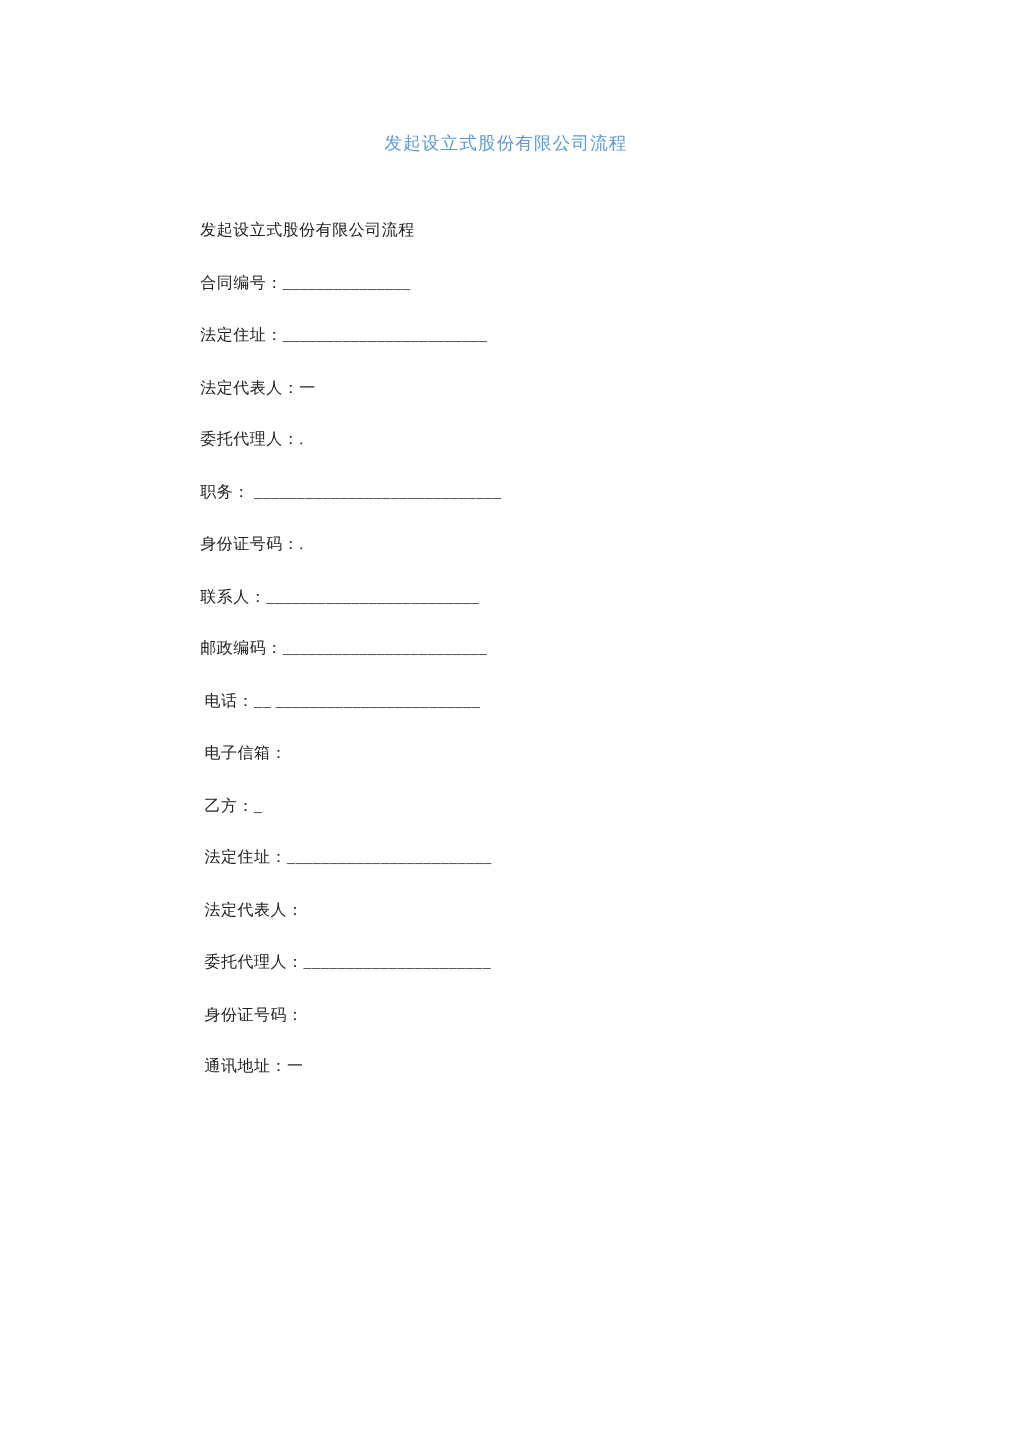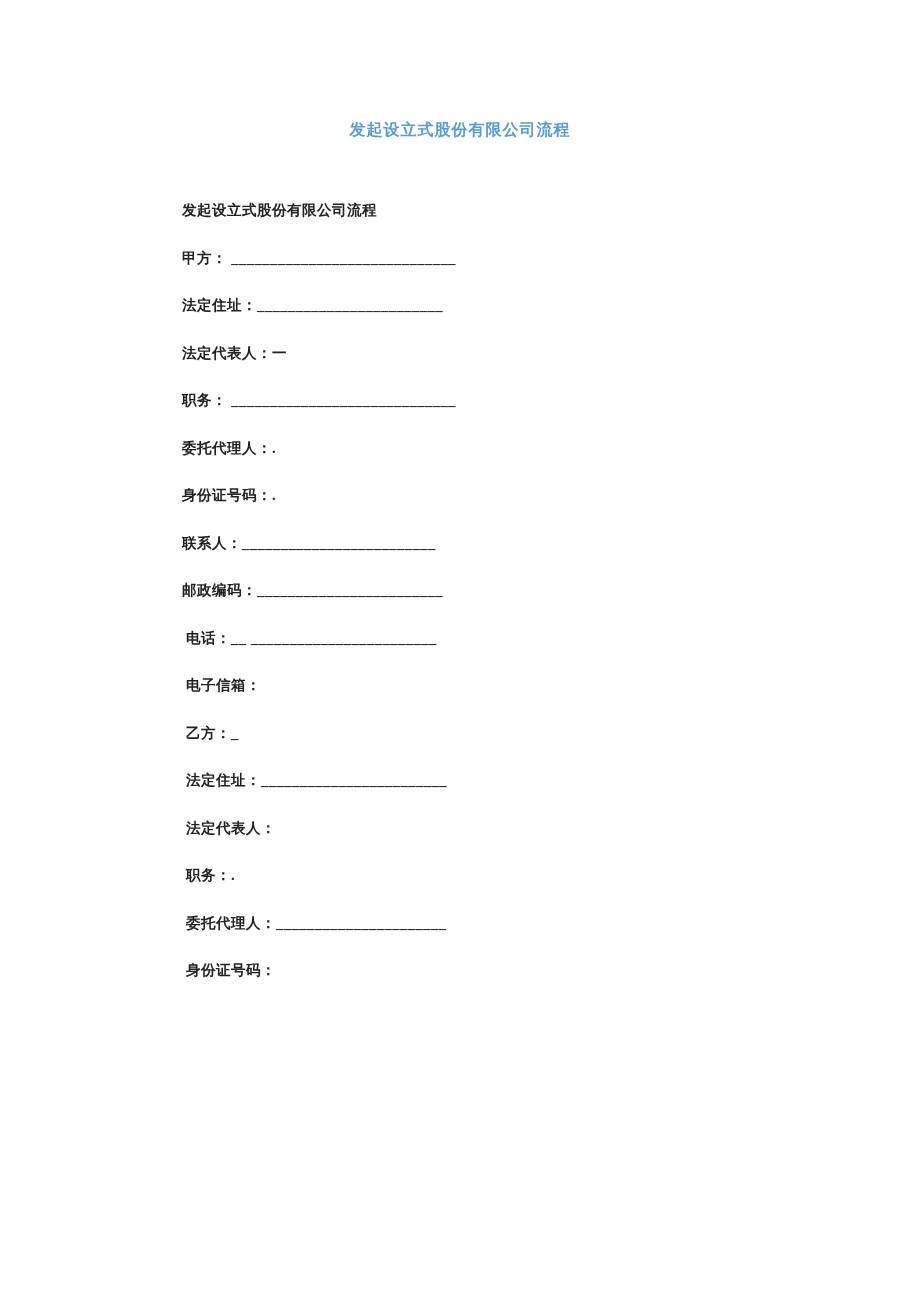--- a/index.html
+++ b/index.html
@@ -9,21 +9,20 @@
     background: #ffffff;
     font-family: "SimSun", "宋体", serif;
   }
   .page {
     width: 920px;
     min-height: 1301px;
     box-sizing: border-box;
     padding-top: 120px;
     padding-left: 182px;
     padding-right: 120px;
-    font-weight: bold;
   }
   .title {
     text-align: center;
     color: #5b9bd5;
     font-size: 16px;
     letter-spacing: 1px;
     margin-bottom: 62px;
     padding-right: 62px;
   }
   .line {
@@ -37,29 +36,29 @@
     padding-left: 4px;
   }
 </style>
 </head>
 <body>
 
 <div class="page">
   <div class="title">发起设立式股份有限公司流程</div>
 
   <div class="line">发起设立式股份有限公司流程</div>
-  <div class="line">甲方： _____________________________</div>
+  <div class="line">合同编号：_______________</div>
   <div class="line">法定住址：________________________</div>
   <div class="line">法定代表人：一</div>
+  <div class="line">委托代理人：.</div>
   <div class="line">职务： _____________________________</div>
-  <div class="line">委托代理人：.</div>
   <div class="line">身份证号码：.</div>
   <div class="line">联系人：_________________________</div>
   <div class="line">邮政编码：________________________</div>
   <div class="line sub"> 电话：__  ________________________</div>
   <div class="line sub"> 电子信箱：</div>
   <div class="line sub"> 乙方：_</div>
   <div class="line sub"> 法定住址：________________________</div>
   <div class="line sub"> 法定代表人：</div>
-  <div class="line sub"> 职务：.</div>
   <div class="line sub"> 委托代理人：______________________</div>
   <div class="line sub"> 身份证号码：</div>
+  <div class="line sub"> 通讯地址：一</div>
 </div>
 
 </body></html>

